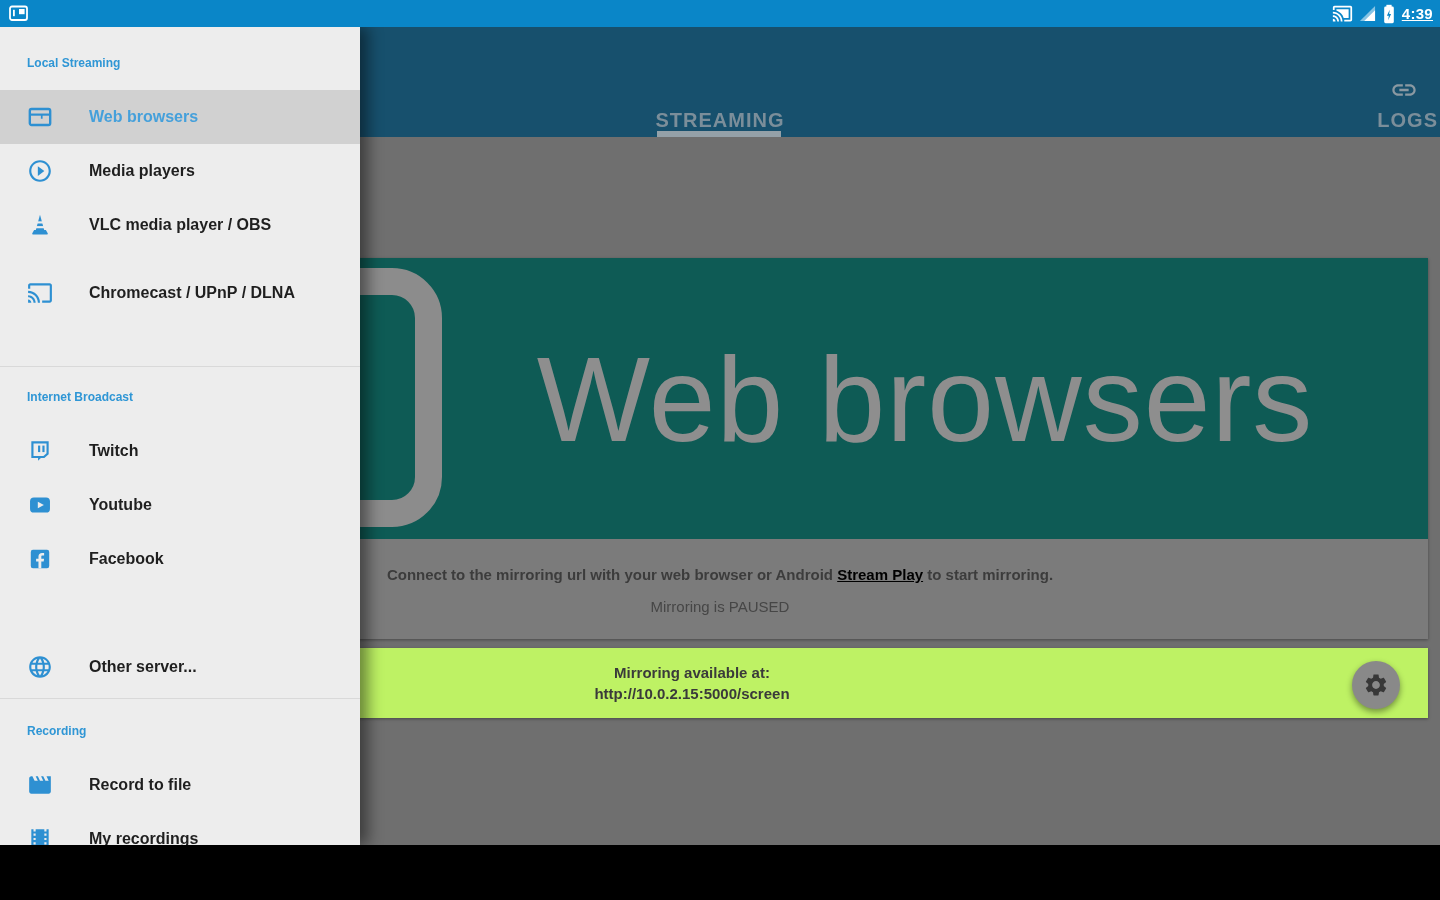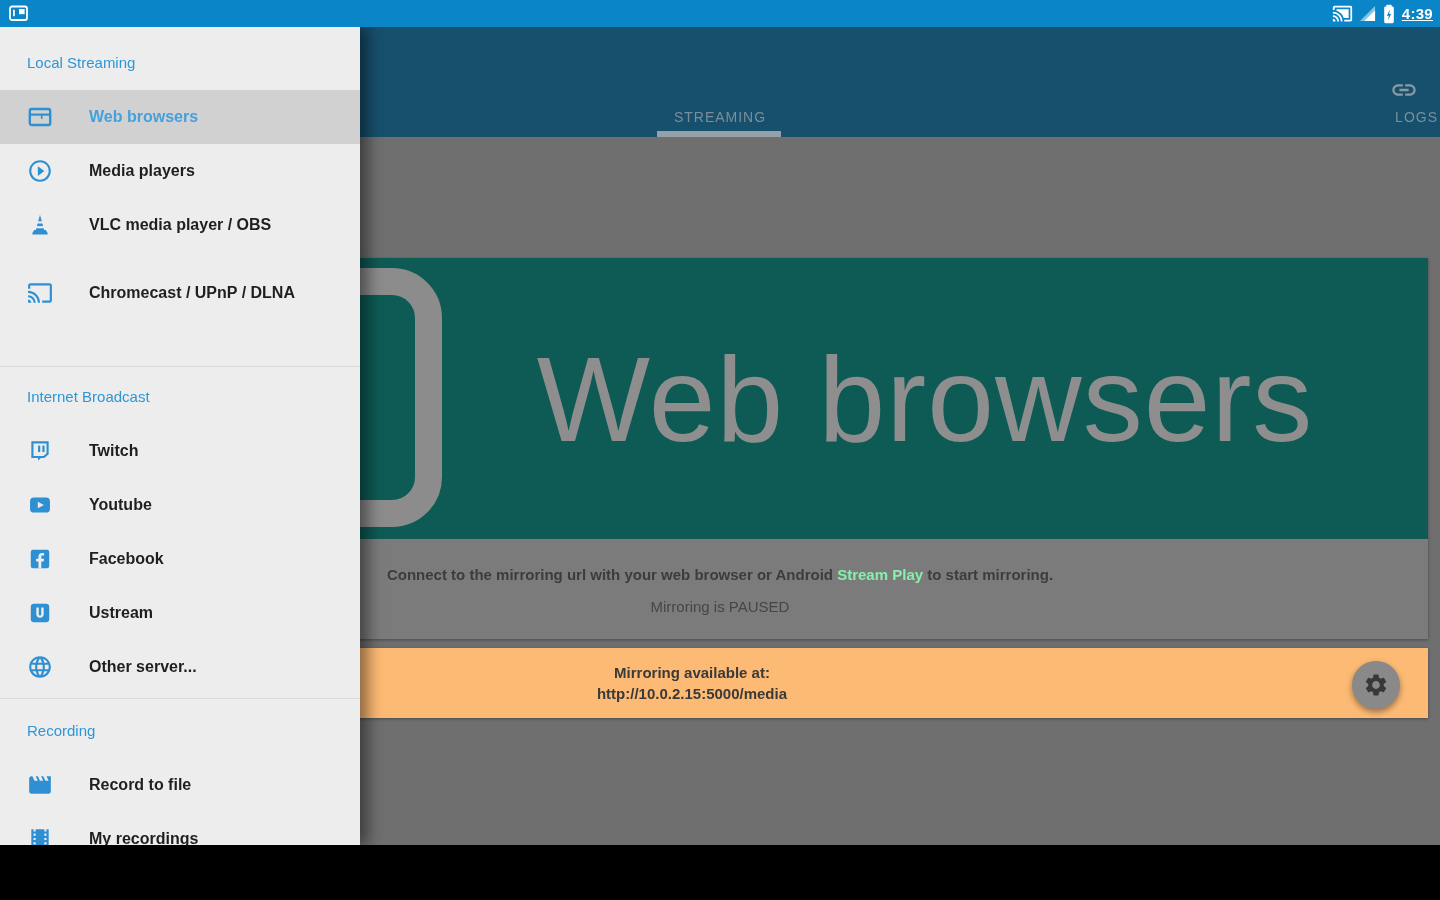--- a/index.html
+++ b/index.html
@@ -11,21 +11,21 @@
   .statusbar { position:absolute; left:0; top:0; width:1440px; height:27px;
                background:#0a86c8; z-index:50; }
   .sb-left-icon { position:absolute; left:8px; top:3px; width:22px; height:22px; }
   .sb-right { position:absolute; right:5px; top:0; height:27px; display:flex;
               align-items:center; gap:6px; }
   .sb-time { color:#fff; font-size:15px; font-weight:bold; letter-spacing:.3px; padding-right:2px;text-decoration:underline; }
 
   
   .appbar { position:absolute; left:0; top:27px; width:1440px; height:110px;
             background:#17506d; z-index:1; }
-  .tab { position:absolute; top:109px; font-size:14px; font-weight:normal;
+  .tab { position:absolute; top:109px; font-size:20px; font-weight:bold;
          letter-spacing:1px; color:#7b8e9a; z-index:2; }
   .tab-streaming { left:620px; width:200px; text-align:center; }
   .tab-logs { right:2px; }
   .tab-indicator { position:absolute; left:657px; top:131px; width:124px; height:6px;
                    background:#95a1a8; z-index:2; }
   .linkicon { position:absolute; left:1390px; top:49px; width:28px; height:28px;
               color:#8b99a2; z-index:2; }
 
   .content { position:absolute; left:0; top:137px; width:1440px; height:708px;
              background:#6f6f6f; z-index:1; }
@@ -35,38 +35,38 @@
   .banner { position:absolute; left:0; top:0; width:1416px; height:281px;
             background:#0e5b55; overflow:hidden; }
   .banner-logo { position:absolute; left:200px; top:10px; width:230px; height:259px;
                  border:27px solid #8c8c8c; border-radius:50px; }
   .banner-title-wrap { position:absolute; left:430px; right:20px; top:0; height:281px;
                        display:flex; align-items:center; justify-content:center; }
   .banner-title { font-size:120px; color:#8e8e8e; letter-spacing:1px; white-space:nowrap; }
 
   .connect-line { position:absolute; left:0; top:429px; width:1440px; text-align:center;
                   font-size:15px; font-weight:bold; color:#3c3c3c; }
-  .connect-link { color:#86efac; }
+  .connect-link { color:#000000; text-decoration:underline; }
   .paused-line { position:absolute; left:0; top:461px; width:1440px; text-align:center;
                  font-size:15px; color:#464646; }
 
   .card2 { position:absolute; left:12px; top:511px; width:1416px; height:70px;
-           background:#fdba74; box-shadow:0 1px 3px rgba(0,0,0,.35); }
+           background:#bef264; box-shadow:0 1px 3px rgba(0,0,0,.35); }
   .avail-block { position:absolute; left:0; top:14px; width:1360px; text-align:center;
                  font-size:15px; font-weight:bold; color:#3a3a3a; line-height:21px; }
   .gear-fab { position:absolute; left:1340px; top:13px; width:48px; height:48px;
               border-radius:50%; background:#898989; box-shadow:0 3px 6px rgba(0,0,0,.4);
               display:flex; align-items:center; justify-content:center; }
   .gear-fab svg { color:#383838; }
 
   
   .drawer { position:absolute; left:0; top:27px; width:360px; height:818px;
             background:#ededed; z-index:10; overflow:hidden;
             box-shadow:8px 0 14px rgba(0,0,0,.45); }
-  .d-header { position:absolute; left:27px; height:20px; font-size:15px; font-weight:normal;
+  .d-header { position:absolute; left:27px; height:20px; font-size:12px; font-weight:bold;
               color:#2f96d5; line-height:20px; }
   .d-row { position:absolute; left:0; width:360px; height:54px; }
   .d-row.selected { background:#d1d1d1; }
   .d-row .ic { position:absolute; left:27px; top:14px; width:26px; height:26px;
                color:#2e90d2; }
   .d-row .lbl { position:absolute; left:89px; top:0; height:54px; line-height:54px;
                 font-size:16px; font-weight:bold; color:#1f1f1f; white-space:nowrap; }
   .d-row.selected .lbl { color:#45a0db; }
   .d-divider { position:absolute; left:0; width:360px; height:1px; background:#d9d9d9; }
 
@@ -100,21 +100,21 @@
         </div>
       </div>
     </div>
 
     <div class="connect-line"><span>Connect to the mirroring url with your web browser or Android </span><span class="connect-link">Stream Play</span><span> to start mirroring.</span></div>
     <div class="paused-line">Mirroring is PAUSED</div>
 
     <div class="card2">
       <div class="avail-block">
         <div>Mirroring available at:</div>
-        <div>http://10.0.2.15:5000/media</div>
+        <div>http://10.0.2.15:5000/screen</div>
       </div>
       <div class="gear-fab">
         <svg viewBox="0 0 24 24" width="26" height="26">
             <path fill="currentColor" d="M19.14,12.94c0.04-0.3,0.06-0.61,0.06-0.94c0-0.32-0.02-0.64-0.07-0.94l2.03-1.58c0.18-0.14,0.23-0.41,0.12-0.61l-1.92-3.32c-0.12-0.22-0.37-0.29-0.59-0.22l-2.39,0.96c-0.5-0.38-1.03-0.7-1.62-0.94L14.4,2.81c-0.04-0.24-0.24-0.41-0.48-0.41h-3.84c-0.24,0-0.43,0.17-0.47,0.41L9.25,5.35C8.66,5.59,8.12,5.92,7.63,6.29L5.24,5.33c-0.22-0.08-0.47,0-0.59,0.22L2.74,8.87C2.62,9.08,2.66,9.34,2.86,9.48l2.03,1.58C4.84,11.36,4.8,11.69,4.8,12s0.02,0.64,0.07,0.94l-2.03,1.58c-0.18,0.14-0.23,0.41-0.12,0.61l1.92,3.32c0.12,0.22,0.37,0.29,0.59,0.22l2.39-0.96c0.5,0.38,1.03,0.7,1.62,0.94l0.36,2.54c0.05,0.24,0.24,0.41,0.48,0.41h3.84c0.24,0,0.44-0.17,0.47-0.41l0.36-2.54c0.59-0.24,1.13-0.56,1.62-0.94l2.39,0.96c0.22,0.08,0.47,0,0.59-0.22l1.92-3.32c0.12-0.22,0.07-0.47-0.12-0.61L19.14,12.94z M12,15.6c-1.98,0-3.6-1.62-3.6-3.6s1.62-3.6,3.6-3.6s3.6,1.62,3.6,3.6S13.98,15.6,12,15.6z"></path>
           </svg>
       </div>
     </div>
   </div>
 
   <div class="drawer">
@@ -194,29 +194,20 @@
     <div class="d-row" style="top:505px">
       <span class="ic">
         <svg viewBox="0 0 24 24" width="26" height="26">
             <rect x="3.5" y="3.5" width="17" height="17" rx="2" fill="currentColor"></rect>
             <path fill="#ededed" d="M13.2,20.5 v-6.3 h2.2 l0.35-2.5 h-2.55 V10 c0-0.75,0.2-1.25,1.25-1.25 h1.35 V6.55 C15.55,6.5,14.75,6.4,13.85,6.4 c-1.95,0-3.25,1.2-3.25,3.35 v1.95 H8.4 v2.5 h2.2 v6.3 Z"></path>
           </svg>
       </span>
       <span class="lbl">Facebook</span>
     </div>
 
-    <div class="d-row" style="top:559px">
-      <span class="ic">
-        <svg viewBox="0 0 24 24" width="26" height="26">
-            <rect x="3.5" y="3.5" width="17" height="17" rx="3" fill="currentColor"></rect>
-            <path fill="#ededed" d="M8.6,7 v6.2 c0,1.9,1.5,3.2,3.4,3.2 s3.4-1.3,3.4-3.2 V7 h-2.3 v6.1 c0,0.7-0.45,1.15-1.1,1.15 s-1.1-0.45-1.1-1.15 V7 Z"></path>
-          </svg>
-      </span>
-      <span class="lbl">Ustream</span>
-    </div>
 
     <div class="d-row" style="top:613px">
       <span class="ic">
         <svg viewBox="0 0 24 24" width="26" height="26">
             <path fill="currentColor" d="M11.99,2C6.47,2,2,6.48,2,12s4.47,10,9.99,10C17.52,22,22,17.52,22,12S17.52,2,11.99,2z M18.92,8h-2.95c-0.32-1.25-0.78-2.45-1.38-3.56C16.43,5.07,17.96,6.35,18.92,8z M12,4.04c0.83,1.2,1.48,2.53,1.91,3.96h-3.82C10.52,6.57,11.17,5.24,12,4.04z M4.26,14C4.1,13.36,4,12.69,4,12s0.1-1.36,0.26-2h3.38c-0.08,0.66-0.14,1.32-0.14,2s0.06,1.34,0.14,2H4.26z M5.08,16h2.95c0.32,1.25,0.78,2.45,1.38,3.56C7.57,18.93,6.04,17.66,5.08,16z M8.03,8H5.08c0.96-1.66,2.49-2.93,4.33-3.56C8.81,5.55,8.35,6.75,8.03,8z M12,19.96c-0.83-1.2-1.48-2.53-1.91-3.96h3.82C13.48,17.43,12.83,18.76,12,19.96z M14.34,14H9.66c-0.09-0.66-0.16-1.32-0.16-2s0.07-1.35,0.16-2h4.68c0.09,0.65,0.16,1.32,0.16,2S14.43,13.34,14.34,14z M14.59,19.56c0.6-1.11,1.06-2.31,1.38-3.56h2.95C17.96,17.65,16.43,18.93,14.59,19.56z M16.36,14c0.08-0.66,0.14-1.32,0.14-2s-0.06-1.34-0.14-2h3.38C19.9,10.64,20,11.31,20,12s-0.1,1.36-0.26,2H16.36z"></path>
           </svg>
       </span>
       <span class="lbl">Other server...</span>
     </div>
 

